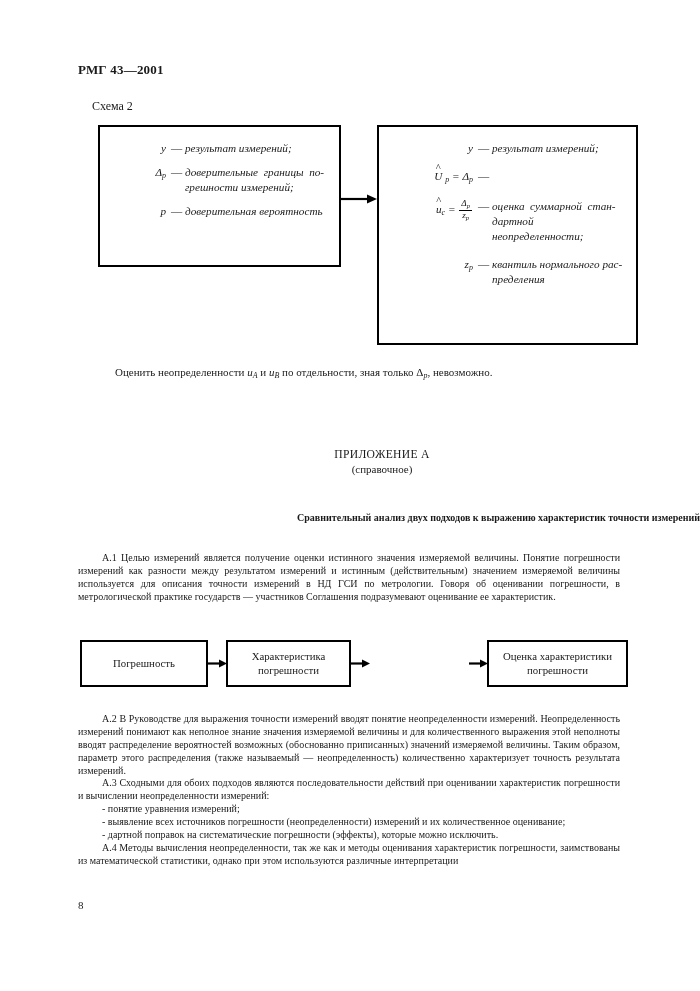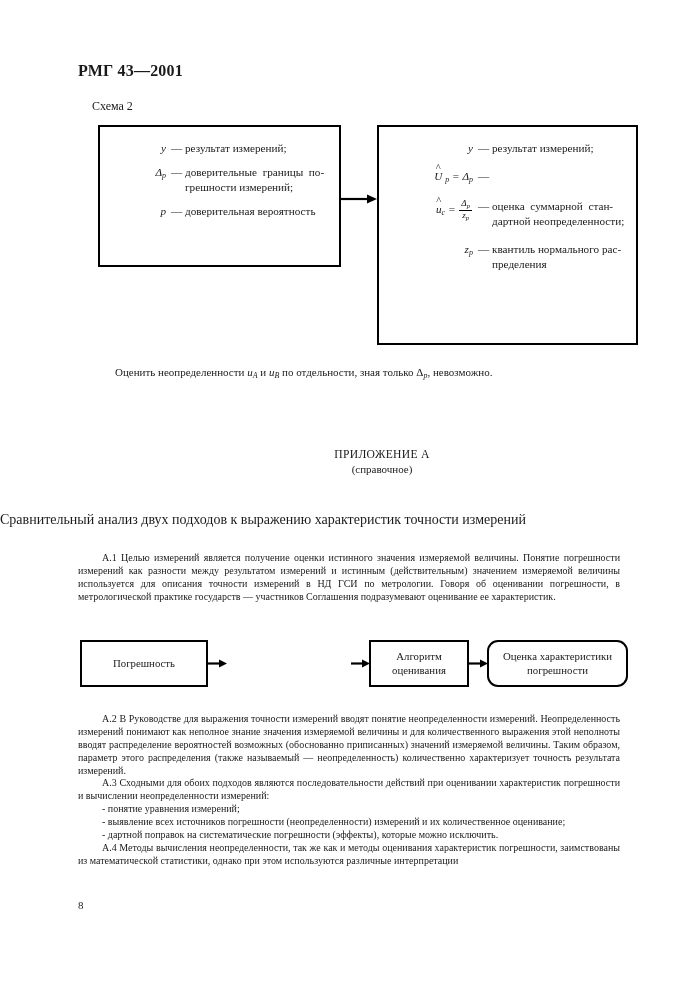--- a/index.html
+++ b/index.html
@@ -18,21 +18,21 @@
   .page {
     position: absolute;
     inset: 0;
   }
 
   
   .doc-header {
     position: absolute;
     left: 78px;
     top: 62px;
-    font-size: 16px;
+    font-size: 13px;
     font-weight: bold;
     letter-spacing: 0.2px;
   }
   .scheme-label {
     position: absolute;
     left: 92px;
     top: 99px;
     font-size: 12px;
   }
 
@@ -84,20 +84,21 @@
   .def-dash {
     flex: 0 0 auto;
     width: 14px;
     text-align: left;
   }
   .def-txt {
     flex: 1 1 auto;
     text-align: justify;
     text-align-last: left;
     hyphens: manual;
+    font-style: italic;
   }
   .box-right .def-row { margin-bottom: 13px; }
   sub { font-size: 0.72em; font-style: italic; vertical-align: -0.28em; }
   .up-hat {
     position: relative;
     display: inline-block;
   }
   .up-hat::before {
     content: "^";
     position: absolute;
@@ -156,23 +157,23 @@
   }
   .appendix-sub {
     font-size: 11px;
     letter-spacing: 0;
   }
   .section-title {
     position: absolute;
     left: 0;
     top: 512px;
     width: 700px;
-    text-align: left;
-    font-size: 14px;
-    font-weight: normal;
+    text-align: right;
+    font-size: 10px;
+    font-weight: bold;
   }
 
   .p-a1 { top: 552px; }
   .p-a2 { top: 713px; }
 
   
   .flow {
     position: absolute;
     left: 80px;
     top: 640px;
@@ -190,21 +191,21 @@
     justify-content: center;
     text-align: center;
     font-size: 10.8px;
     line-height: 1.25;
     background: #fff;
     padding: 0 4px;
   }
   .fb0 { left: 0px;   width: 128px; }
   .fb1 { left: 146px; width: 125px; }
   .fb2 { left: 289px; width: 100px; }
-  .fb3 { left: 407px; width: 141px; border-radius: 11px; }
+  .fb3 { left: 407px; width: 141px; }
   .flow-arrow {
     position: absolute;
     top: 19px;
     width: 19px;
     height: 9px;
   }
   .fa0 { left: 128px; }
   .fa1 { left: 271px; }
   .fa2 { left: 389px; }
 
@@ -301,25 +302,25 @@
   <div class="section-title">Сравнительный анализ двух подходов к выражению характеристик точности измерений</div>
 
   <div class="para p-a1 indent">А.1  Целью измерений является получение оценки истинного значения измеряемой величины. Понятие погрешности измерений как разности между результатом измерений и истинным (действительным) значением измеряемой величины используется для описания точности измерений в НД ГСИ по метрологии. Говоря об оценивании погрешности, в метрологической практике государств — участников Соглашения подразумевают оценивание ее характеристик.</div>
 
   <div class="flow">
     <div class="flow-box fb0">Погрешность</div>
     <svg class="flow-arrow fa0" viewBox="0 0 19 9">
       <line x1="0" y1="4.5" x2="12" y2="4.5" stroke="#000" stroke-width="2.2"></line>
       <polygon points="11,0.5 19,4.5 11,8.5" fill="#000"></polygon>
     </svg>
+    <div class="flow-box fb1">Характеристика погрешности</div>
     <svg class="flow-arrow fa1" viewBox="0 0 19 9">
       <line x1="0" y1="4.5" x2="12" y2="4.5" stroke="#000" stroke-width="2.2"></line>
       <polygon points="11,0.5 19,4.5 11,8.5" fill="#000"></polygon>
     </svg>
-    <div class="flow-box fb2">Алгоритм оценивания</div>
     <svg class="flow-arrow fa2" viewBox="0 0 19 9">
       <line x1="0" y1="4.5" x2="12" y2="4.5" stroke="#000" stroke-width="2.2"></line>
       <polygon points="11,0.5 19,4.5 11,8.5" fill="#000"></polygon>
     </svg>
     <div class="flow-box fb3">Оценка характеристики погрешности</div>
   </div>
 
   <div class="para p-a2">
     <div class="indent">А.2  В Руководстве для выражения точности измерений вводят понятие неопределенности измерений. Неопределенность измерений понимают как неполное знание значения измеряемой величины и для количественного выражения этой неполноты вводят распределение вероятностей возможных (обоснованно приписанных) значений измеряемой величины. Таким образом, параметр этого распределения (также называемый — неопределенность) количественно характеризует точность результата измерений.</div>
     <div class="indent">А.3  Сходными для обоих подходов являются последовательности действий при оценивании характеристик погрешности и вычислении неопределенности измерений:</div>

